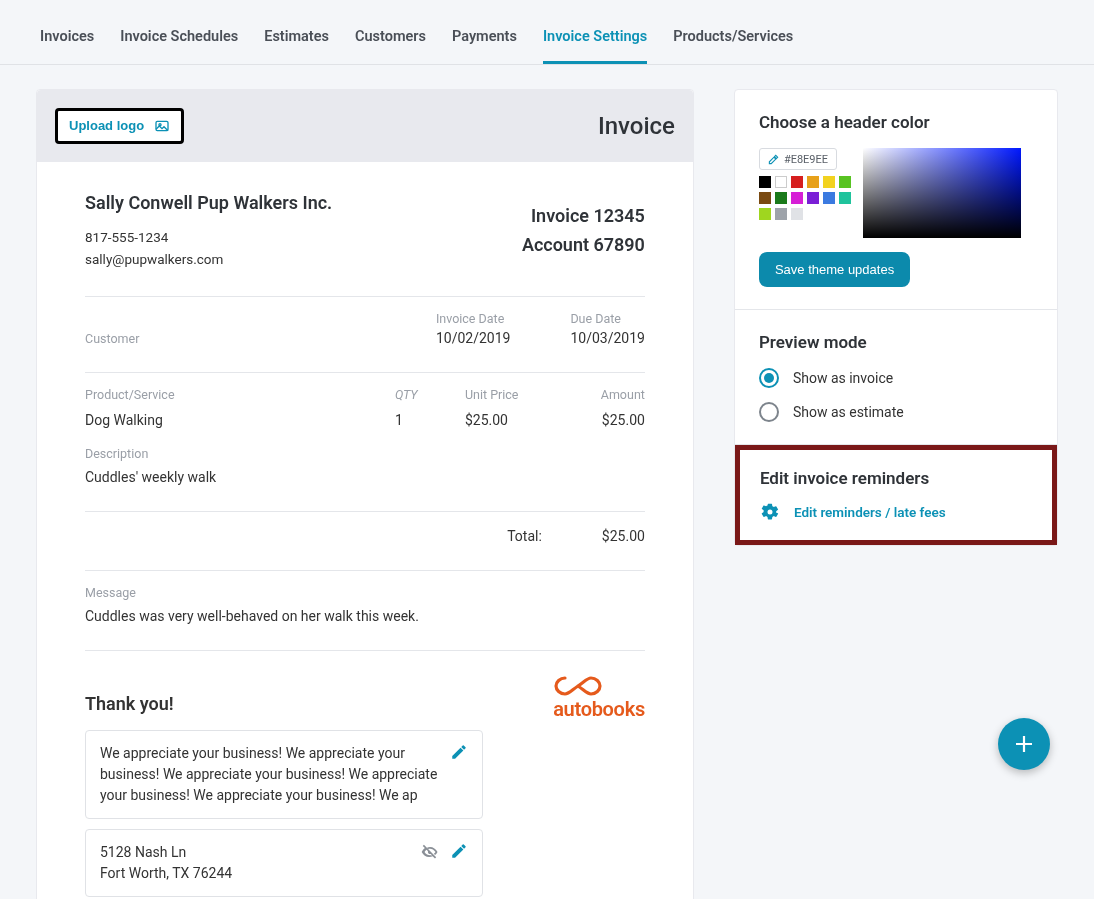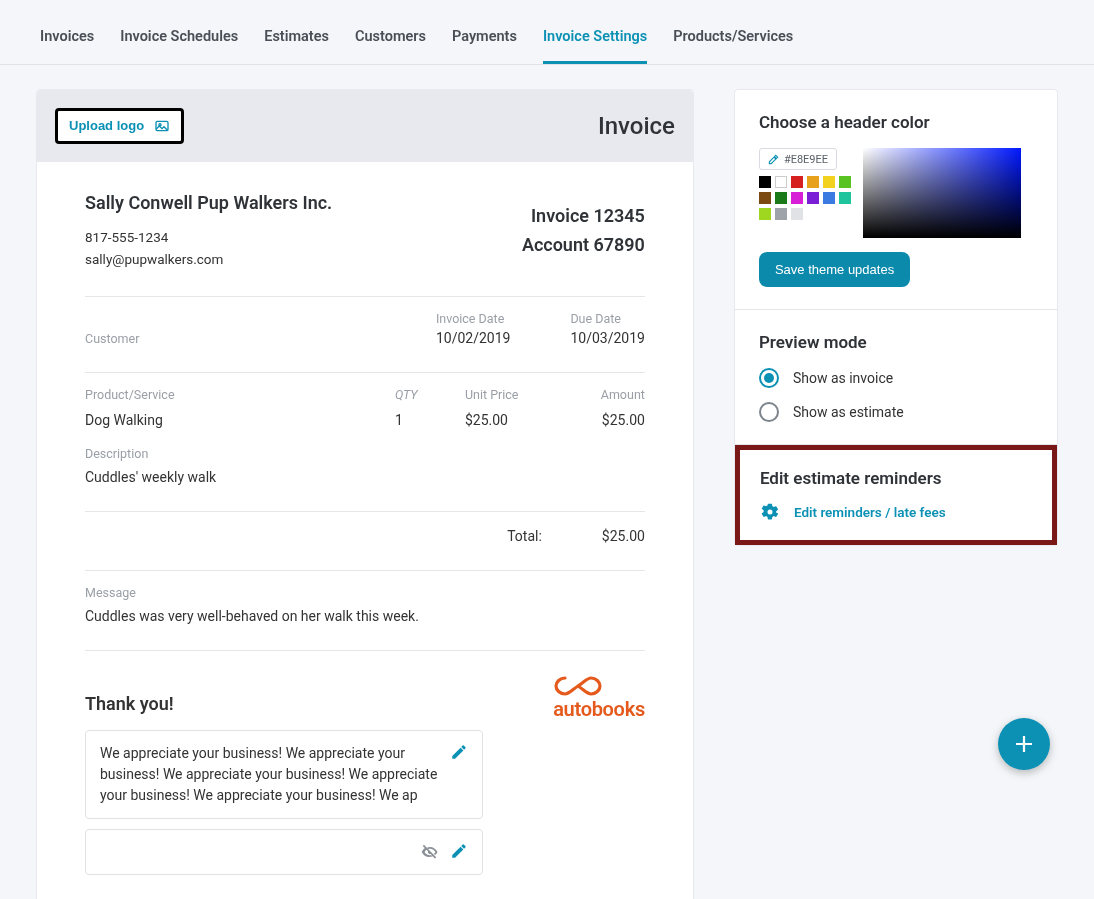--- a/index.html
+++ b/index.html
@@ -223,20 +223,24 @@
           <div class="thankyou">Thank you!</div>
           <div class="note-card">
             <div>We appreciate your business! We appreciate your business! We appreciate your business! We appreciate your business! We appreciate your business! We ap</div>
             <div class="icon-row">
               <svg width="18" height="18" viewBox="0 0 24 24" fill="#0c91b5">
                   <path d="M3 17.25V21h3.75L17.81 9.94l-3.75-3.75L3 17.25zM20.71 7.04a1 1 0 0 0 0-1.41l-2.34-2.34a1 1 0 0 0-1.41 0L15 5.25l3.75 3.75 1.96-1.96z"></path>
                 </svg>
             </div>
           </div>
           <div class="note-card">
+            <div>
+              <div>5128 Nash Ln</div>
+              <div>Fort Worth, TX 76244</div>
+            </div>
             <div class="icon-row">
               <svg width="20" height="20" viewBox="0 0 24 24" fill="#8a8f96">
                   <path d="M12 6c3.8 0 7.2 2.4 9 6-0.7 1.4-1.7 2.7-2.9 3.7l-1.5-1.5c0.8-0.7 1.5-1.5 2-2.2-1.6-2.6-4.3-4-6.6-4-0.7 0-1.4 0.1-2.1 0.3L8.4 6.8C9.5 6.3 10.7 6 12 6zM3.3 4.7l2.5 2.5C4.2 8.4 2.9 10 2 12c1.8 3.6 5.2 6 9 6 1.5 0 2.9-0.4 4.2-1l2.8 2.8 1.4-1.4L4.7 3.3 3.3 4.7zM12 16c-2.3 0-5-1.4-6.6-4 0.6-1 1.5-1.9 2.5-2.6l1.7 1.7C9.5 11.4 9.5 11.7 9.5 12c0 1.4 1.1 2.5 2.5 2.5 0.3 0 0.6 0 0.9-0.1l1.7 1.7C13.9 16.4 13 16 12 16z"></path>
                 </svg>
               <svg width="18" height="18" viewBox="0 0 24 24" fill="#0c91b5">
                   <path d="M3 17.25V21h3.75L17.81 9.94l-3.75-3.75L3 17.25zM20.71 7.04a1 1 0 0 0 0-1.41l-2.34-2.34a1 1 0 0 0-1.41 0L15 5.25l3.75 3.75 1.96-1.96z"></path>
                 </svg>
             </div>
           </div>
         </div>
@@ -292,21 +296,21 @@
       <span>Show as invoice</span>
     </div>
     <div class="radio-row">
       <div class="radio-outer"></div>
       <span>Show as estimate</span>
     </div>
 
     <div class="sep" style="margin-bottom:0;"></div>
 
     <div class="reminders-box">
-      <div class="side-title" style="margin-bottom:0;">Edit estimate reminders</div>
+      <div class="side-title" style="margin-bottom:0;">Edit invoice reminders</div>
       <div class="edit-link">
         <svg width="20" height="20" viewBox="0 0 24 24" fill="#0c91b5" class="gear-icon">
             <path d="M19.4 13a7.5 7.5 0 0 0 .1-1 7.5 7.5 0 0 0-.1-1l2.1-1.6a.5.5 0 0 0 .1-.7l-2-3.4a.5.5 0 0 0-.6-.2l-2.5 1a7.6 7.6 0 0 0-1.7-1l-.4-2.6a.5.5 0 0 0-.5-.4h-4a.5.5 0 0 0-.5.4L9 4.1a7.6 7.6 0 0 0-1.7 1l-2.5-1a.5.5 0 0 0-.6.2l-2 3.4a.5.5 0 0 0 .1.7L4.4 10a7.5 7.5 0 0 0-.1 1 7.5 7.5 0 0 0 .1 1l-2.1 1.6a.5.5 0 0 0-.1.7l2 3.4a.5.5 0 0 0 .6.2l2.5-1a7.6 7.6 0 0 0 1.7 1l.4 2.6a.5.5 0 0 0 .5.4h4a.5.5 0 0 0 .5-.4l.4-2.6a7.6 7.6 0 0 0 1.7-1l2.5 1a.5.5 0 0 0 .6-.2l2-3.4a.5.5 0 0 0-.1-.7L19.4 13zM12 15a3 3 0 1 1 0-6 3 3 0 0 1 0 6z"></path>
           </svg>
         <span>Edit reminders / late fees</span>
       </div>
     </div>
   </aside>
 </div>
 

